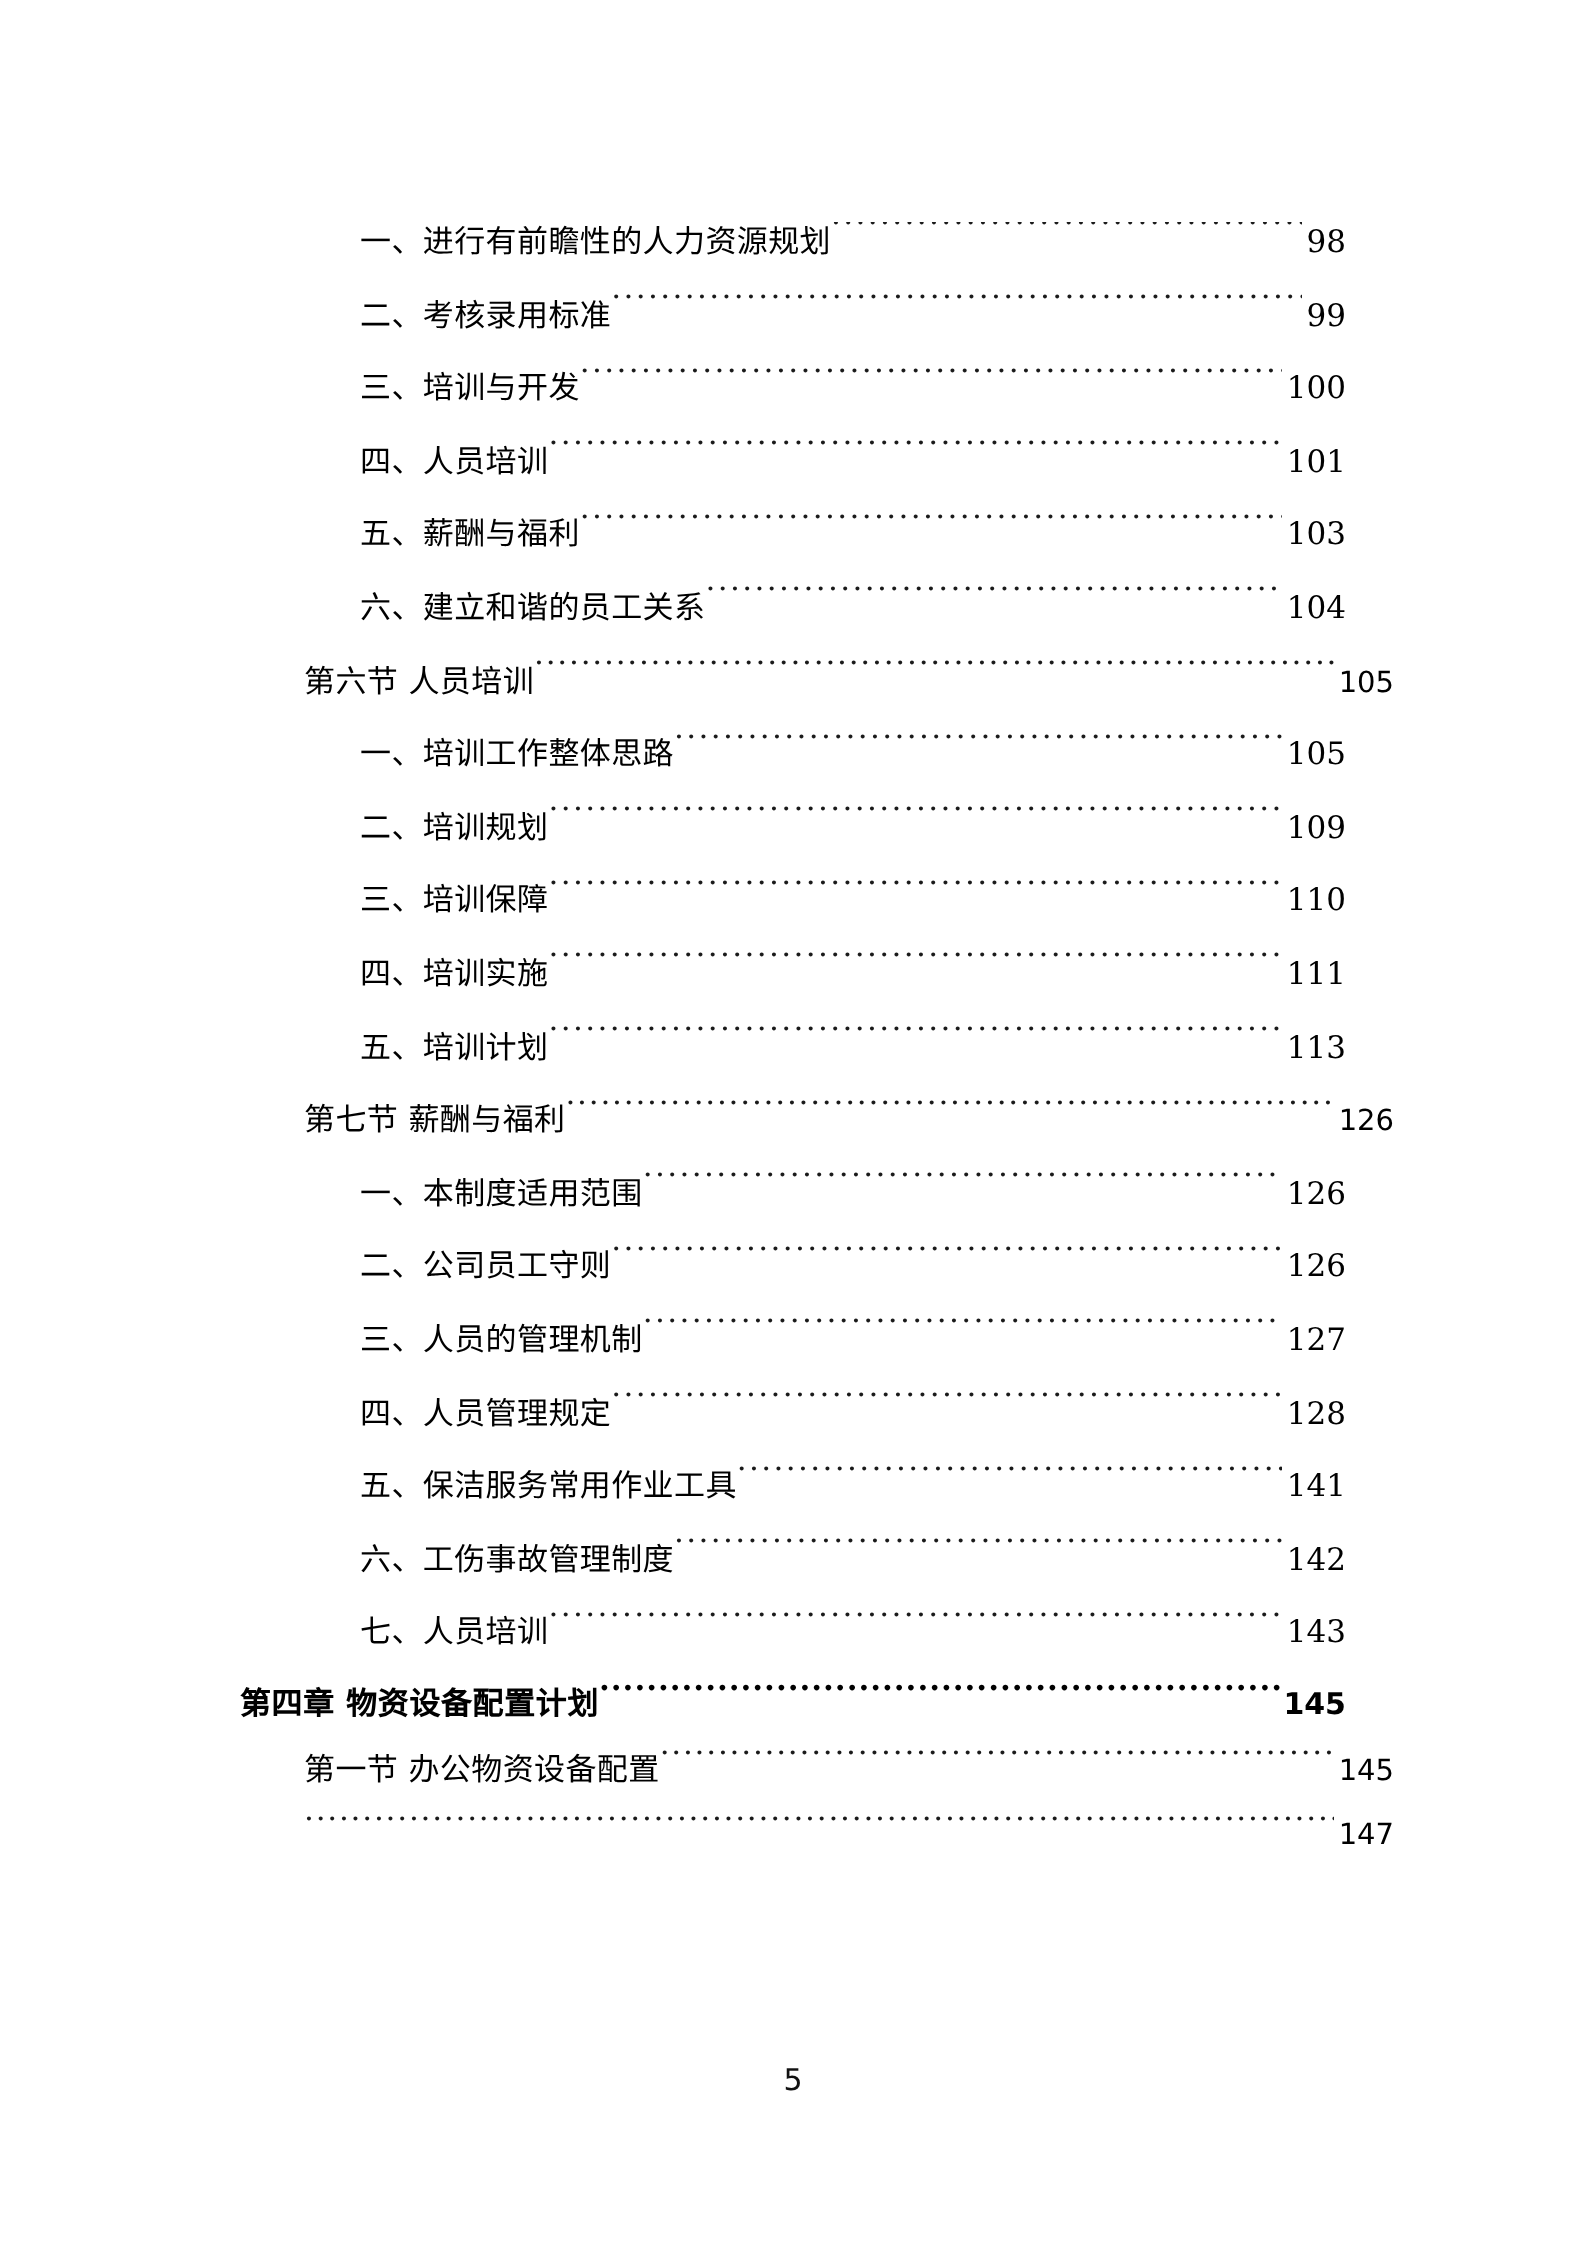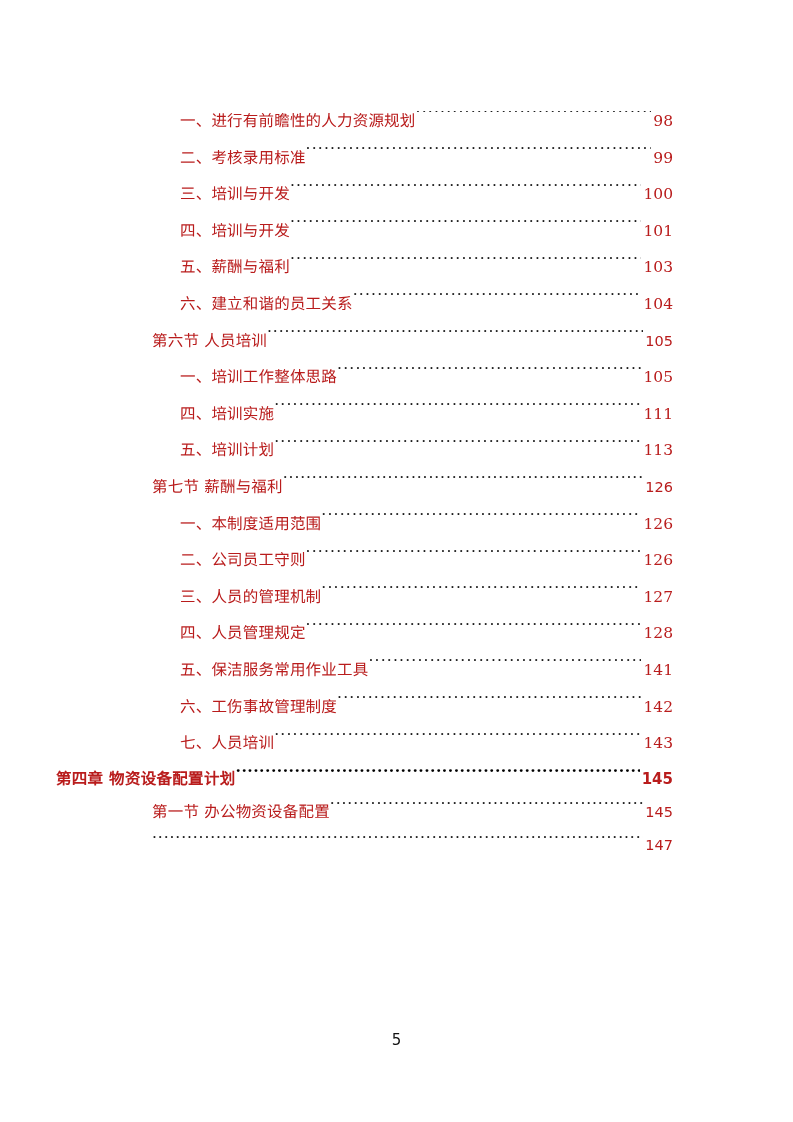--- a/index.html
+++ b/index.html
@@ -31,21 +31,21 @@
   }
 
   
   .toc-line {
     display: flex;
     align-items: baseline;
     height: 36.6px;
     font-size: 15.5px;
     line-height: 36.6px;
     white-space: nowrap;
-    color: #b91c1c;
+    color: #000000;
   }
 
   .toc-line .label {
     flex: 0 0 auto;
     font-family: "DejaVu Serif", "Liberation Serif", serif;
     letter-spacing: 0.2px;
   }
 
   
   .toc-line .leader {
@@ -71,21 +71,21 @@
   .toc-line .pageno {
     flex: 0 0 auto;
     text-align: right;
     padding-left: 2px;
     font-size: 15.5px;
   }
 
   
   
   .lvl-chapter {
-    padding-left: 56px;
+    padding-left: 120px;
     padding-right: 120px;
     font-weight: bold;
     height: 34px;
     line-height: 34px;
   }
   .lvl-chapter .label {
     font-weight: bold;
     letter-spacing: 0.3px;
   }
   .lvl-chapter .leader::before {
@@ -95,21 +95,21 @@
   }
   .lvl-chapter .pageno {
     font-family: "DejaVu Sans", "Liberation Sans", sans-serif;
     font-weight: bold;
     font-size: 15px;
   }
 
   
   .lvl-section {
     padding-left: 152px;
-    padding-right: 120px;
+    padding-right: 96px;
   }
   .lvl-section .leader::before {
     letter-spacing: 0.9px;
   }
   .lvl-section .pageno {
     font-family: "DejaVu Sans", "Liberation Sans", sans-serif;
     font-size: 14.5px;
   }
 
   
@@ -160,21 +160,21 @@
         <span class="label">二、考核录用标准</span>
         <span class="leader"></span>
         <span class="pageno">99</span>
       </div>
       <div class="toc-line lvl-item">
         <span class="label">三、培训与开发</span>
         <span class="leader"></span>
         <span class="pageno">100</span>
       </div>
       <div class="toc-line lvl-item">
-        <span class="label">四、培训与开发</span>
+        <span class="label">四、人员培训</span>
         <span class="leader"></span>
         <span class="pageno">101</span>
       </div>
       <div class="toc-line lvl-item">
         <span class="label">五、薪酬与福利</span>
         <span class="leader"></span>
         <span class="pageno">103</span>
       </div>
       <div class="toc-line lvl-item">
         <span class="label">六、建立和谐的员工关系</span>
@@ -183,20 +183,30 @@
       </div>
       <div class="toc-line lvl-section">
         <span class="label">第六节  人员培训</span>
         <span class="leader"></span>
         <span class="pageno">105</span>
       </div>
       <div class="toc-line lvl-item">
         <span class="label">一、培训工作整体思路</span>
         <span class="leader"></span>
         <span class="pageno">105</span>
+      </div>
+      <div class="toc-line lvl-item">
+        <span class="label">二、培训规划</span>
+        <span class="leader"></span>
+        <span class="pageno">109</span>
+      </div>
+      <div class="toc-line lvl-item">
+        <span class="label">三、培训保障</span>
+        <span class="leader"></span>
+        <span class="pageno">110</span>
       </div>
       <div class="toc-line lvl-item">
         <span class="label">四、培训实施</span>
         <span class="leader"></span>
         <span class="pageno">111</span>
       </div>
       <div class="toc-line lvl-item">
         <span class="label">五、培训计划</span>
         <span class="leader"></span>
         <span class="pageno">113</span>

